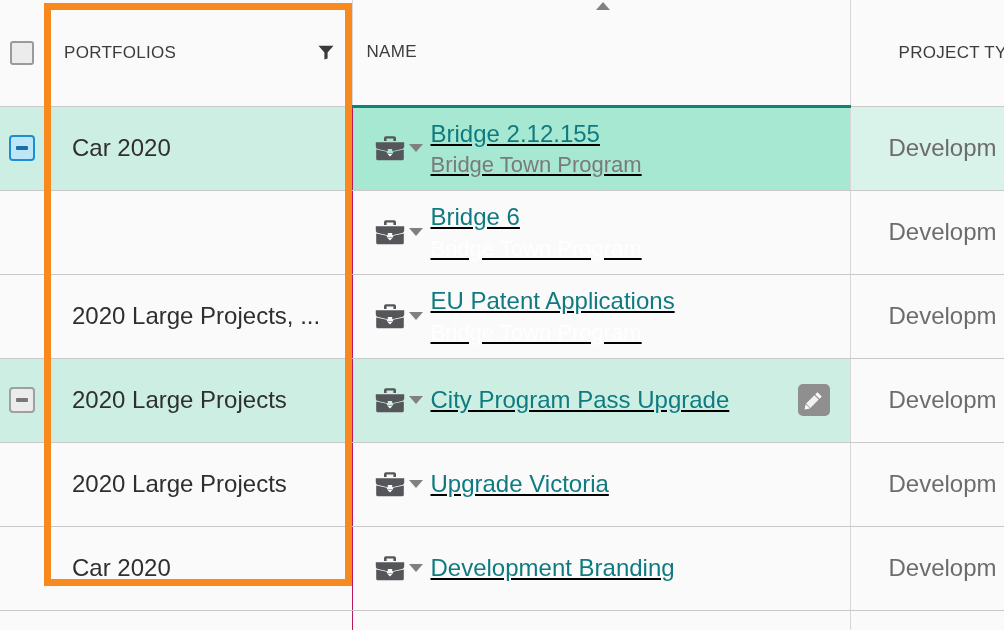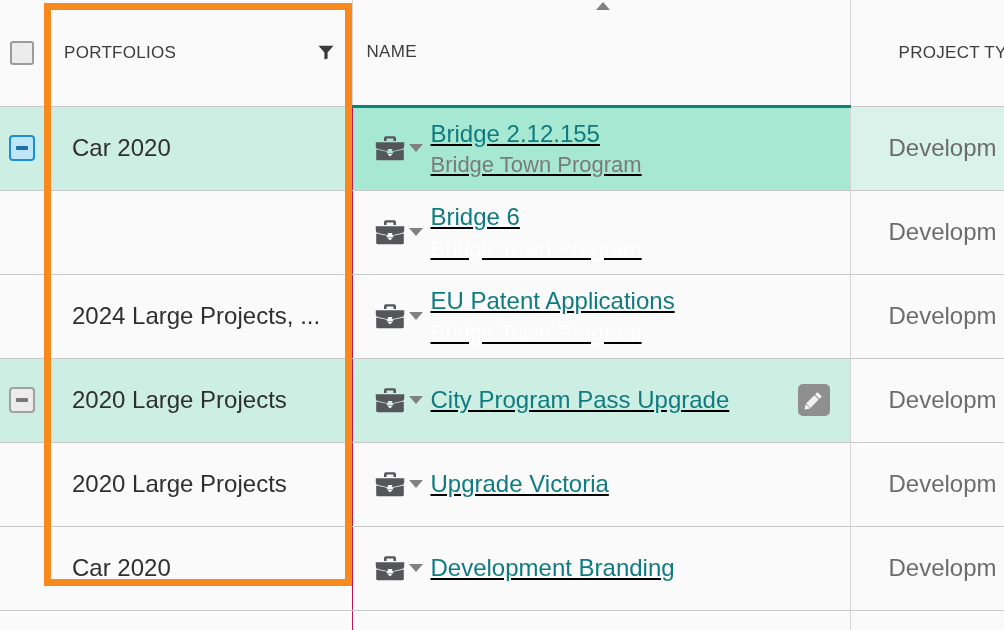--- a/index.html
+++ b/index.html
@@ -359,21 +359,21 @@
         </tr>
         <tr>
           <td class="c-check-cell">
             <div class="exp-wrap">
               <span class="expander hidden">
                 <span class="bar"></span>
               </span>
             </div>
           </td>
           <td class="c-portfolio-cell">
-            <div class="portfolio-text">2024 Large Projects, ...</div>
+            <div class="portfolio-text">2020 Large Projects, ...</div>
           </td>
           <td class="c-name-cell">
             <div class="name-cell-inner">
               <span>
                 <svg class="briefcase-icon" viewBox="0 0 30 26" aria-hidden="true">
                   <path d="M11 1.2 h8 a2 2 0 0 1 2 2 V6 h-2.6 V3.6 h-6.8 V6 H9 V3.2 a2 2 0 0 1 2-2 z" fill="#55565a"></path>
                   <path d="M0.8 7.2 h28.4 v4.4 c0 1.2 -0.9 2.2 -2.1 2.5 l-9.9 2.1 v-2.3 h-4.4 v2.3 l-9.9 -2.1 A2.6 2.6 0 0 1 0.8 11.6 z" fill="#55565a"></path>
                   <path d="M1.2 14.4 l10.7 2.3 v1.9 h6.2 v-1.9 l10.7 -2.3 v9.3 a1.6 1.6 0 0 1 -1.6 1.6 H2.8 a1.6 1.6 0 0 1 -1.6 -1.6 z" fill="#55565a"></path>
                   <path d="M12.6 18.9 h4.8 l-2.4 2.6 z" fill="#ffffff"></path>
                 </svg>

